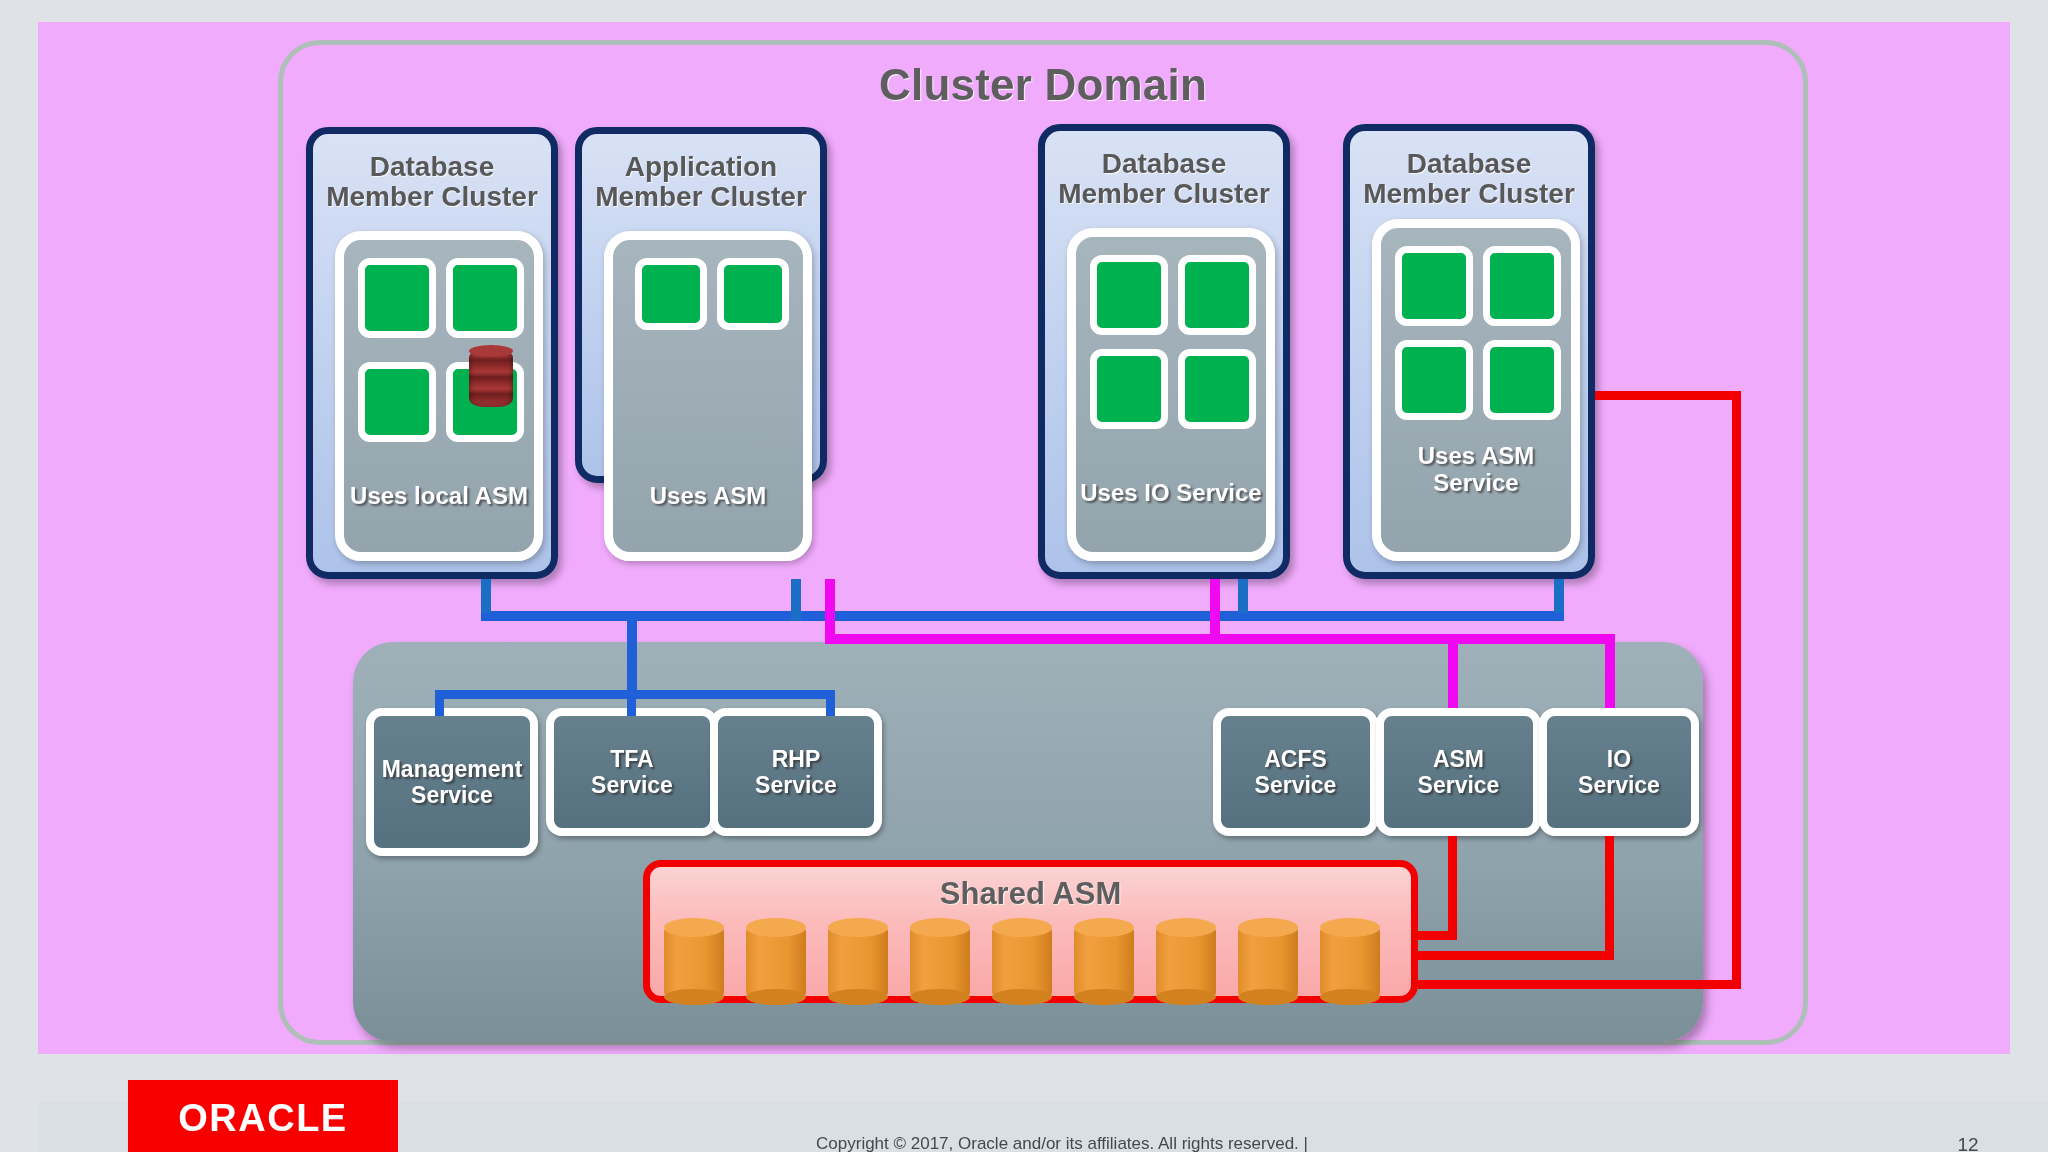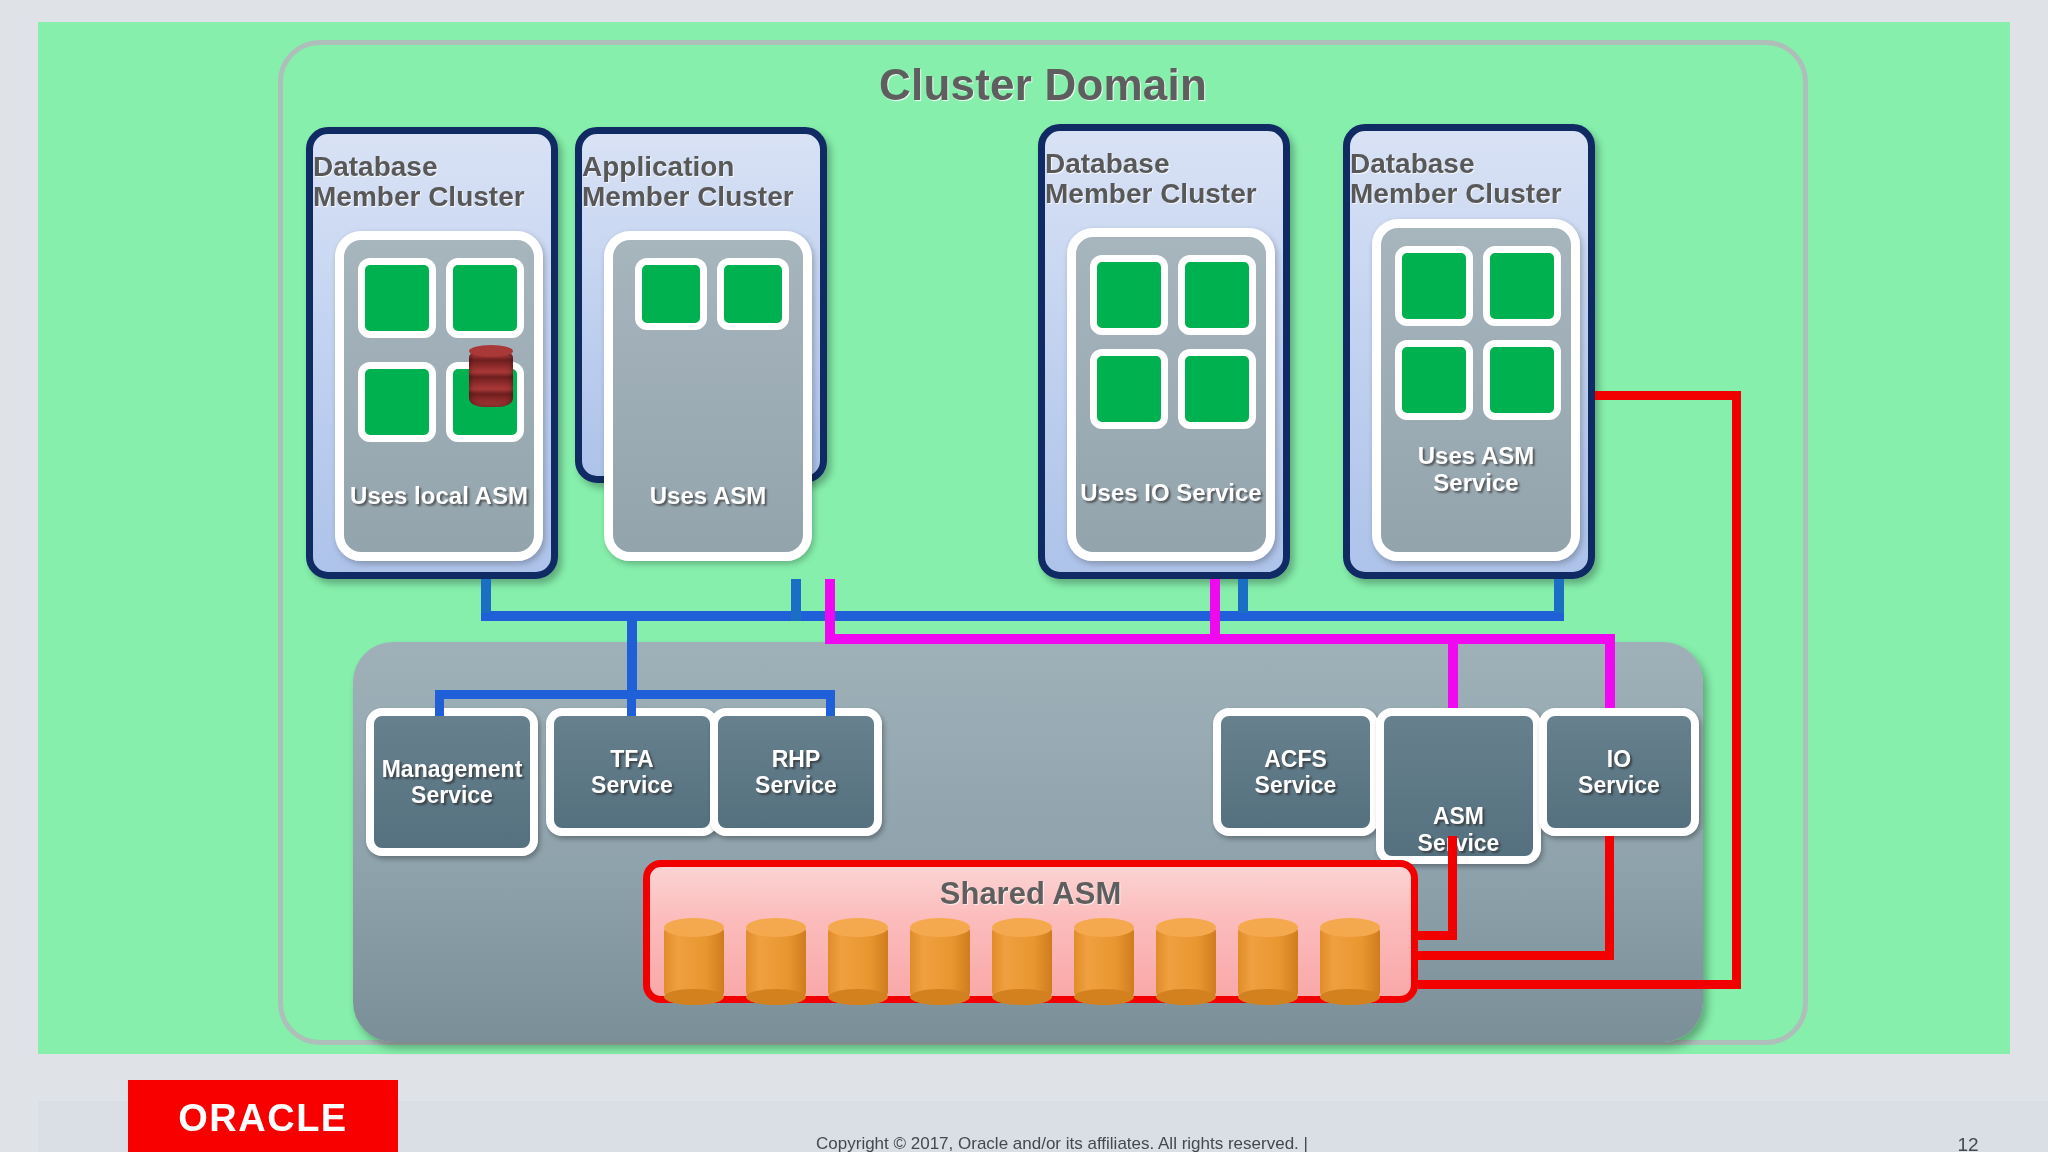--- a/index.html
+++ b/index.html
@@ -7,21 +7,21 @@
     width: 2048px; height: 1152px;
     background: #dfe3e8;
     font-family: "Liberation Sans", sans-serif;
     overflow: hidden;
   }
 
   
   #slide {
     position: absolute; left: 38px; top: 22px;
     width: 1972px; height: 1032px;
-    background: #86efac;
+    background: #f0abfc;
   }
 
   
   #cluster-domain {
     position: absolute; left: 240px; top: 18px;
     width: 1530px; height: 1005px;
     border: 5px solid #aebfba;
     border-radius: 42px;
     background: transparent;
   }
@@ -38,20 +38,21 @@
   
   .member-cluster {
     position: absolute;
     border: 7px solid #102a63;
     border-radius: 22px;
     background: linear-gradient(180deg,#d9e2f5 0%,#c3d3f0 45%,#aec3ea 100%);
     box-shadow: 4px 5px 7px rgba(0,0,0,.28);
   }
   .mc-title {
     position: absolute; left: 0; right: 0; top: 18px;
+    text-align: center;
     font-size: 28px; font-weight: bold; line-height: 1.07;
     color: #585858;
     text-shadow: 1px 1px 1px rgba(255,255,255,.85);
   }
   
   .node-panel {
     position: absolute;
     border: 9px solid #ffffff;
     border-radius: 26px;
     background: linear-gradient(180deg,#a7b5bd 0%,#93a4ad 100%);
@@ -265,21 +266,21 @@
         <span>Service</span>
       </div>
     </div>
 
     <div class="svc-box" style="left:860px; top:66px; width:165px; height:128px;">
       <div class="svc-label">
         <span>ACFS</span><br>
         <span>Service</span>
       </div>
     </div>
-    <div class="svc-box" style="left:1023px; top:66px; width:165px; height:156px;align-items:flex-end;">
+    <div class="svc-box" style="left:1023px; top:66px; width:165px; height:128px;">
       <div class="svc-label">
         <span>ASM</span><br>
         <span>Service</span>
       </div>
     </div>
     <div class="svc-box" style="left:1186px; top:66px; width:160px; height:128px;">
       <div class="svc-label">
         <span>IO</span><br>
         <span>Service</span>
       </div>

